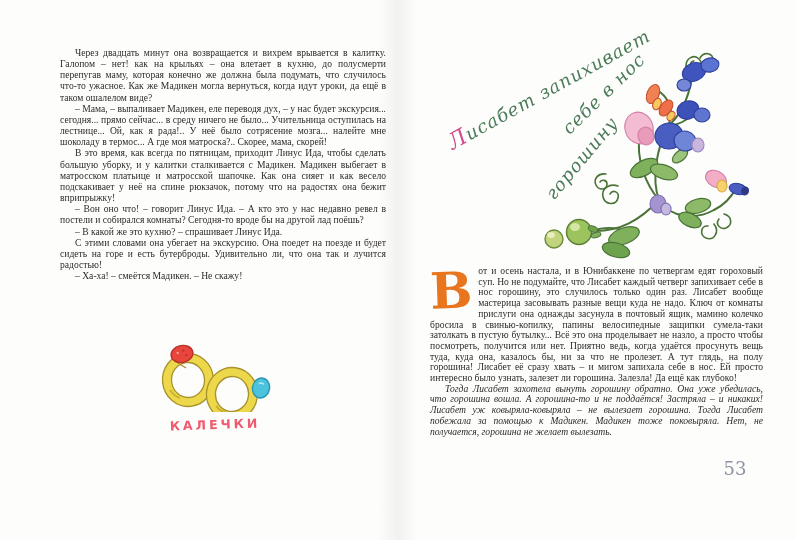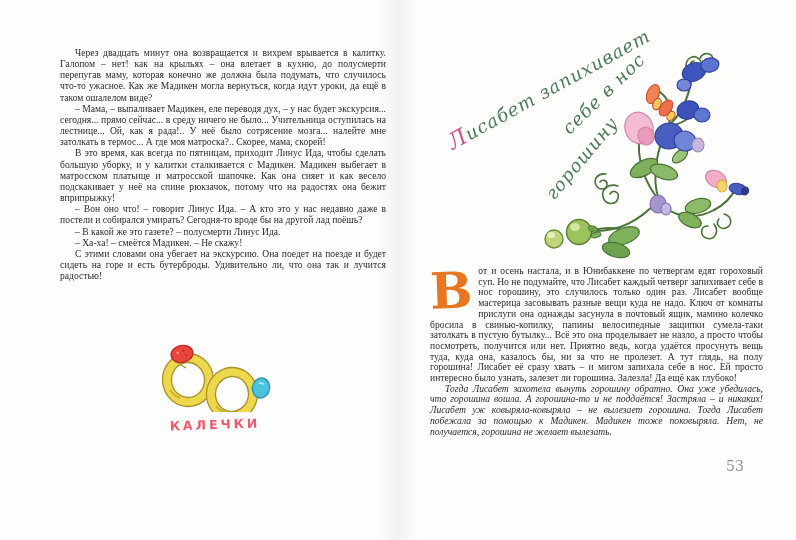--- a/index.html
+++ b/index.html
@@ -37,38 +37,38 @@
   .right-text{left:430px;top:266px;width:333px;font-size:9.6px;line-height:10.7px;}
   .right-text p{margin:0;}
   .right-text p.indent{text-indent:15px;font-style:italic;}
   .drop-cap{
     float:left;color:#e8761e;font-family:"DejaVu Serif",serif;
     font-size:50px;line-height:46px;padding:2px 6px 0 0;font-weight:bold;
     transform:rotate(-2deg);
   }
   .page-number{
     position:absolute;left:720px;top:458px;width:30px;text-align:center;
-    font-family:"DejaVu Serif",serif;font-size:14px;color:#8b93a0;
+    font-family:"DejaVu Serif",serif;font-size:18px;color:#8b93a0;
   }
 </style>
 </head>
 <body>
 
 <div class="stage">
   <div class="spine"></div>
 
   <div>
     <div class="text-col left-text">
       <p>Через двадцать минут она возвращается и вихрем врывается в калитку. Галопом – нет! как на крыльях – она влетает в кухню, до полусмерти перепугав маму, которая конечно же должна была подумать, что случилось что-то ужасное. Как же Мадикен могла вернуться, когда идут уроки, да ещё в таком ошалелом виде?</p>
-      <p>– Мама, – выпаливает Мадикен, еле переводя дух, – у нас будет экскурсия... сегодня... прямо сейчас... в среду ничего не было... Учительница оступилась на лестнице... Ой, как я рада!.. У неё было сотрясение мозга... налейте мне затолкать в термос... А где моя матроска?.. Скорее, мама, скорей!</p>
+      <p>– Мама, – выпаливает Мадикен, еле переводя дух, – у нас будет экскурсия... сегодня... прямо сейчас... в среду ничего не было... Учительница оступилась на лестнице... Ой, как я рада!.. У неё было сотрясение мозга... налейте мне шоколаду в термос... А где моя матроска?.. Скорее, мама, скорей!</p>
       <p>В это время, как всегда по пятницам, приходит Линус Ида, чтобы сделать большую уборку, и у калитки сталкивается с Мадикен. Мадикен выбегает в матросском платьице и матросской шапочке. Как она сияет и как весело подскакивает у неё на спине рюкзачок, потому что на радостях она бежит вприпрыжку!</p>
-      <p>– Вон оно что! – говорит Линус Ида. – А кто это у нас недавно даже в постели и собирался умирать? Сегодня-то вроде бы на другой лад поёшь?</p>
-      <p>– В какой же это газете? – полусмерти Линус Ида.</p>
+      <p>– Вон оно что! – говорит Линус Ида. – А кто это у нас недавно ревел в постели и собирался комнаты? Сегодня-то вроде бы на другой лад поёшь?</p>
+      <p>– В какой же это кухню? – спрашивает Линус Ида.</p>
+      <p>С этими словами она убегает на экскурсию. Она поедет на поезде и будет сидеть на горе и есть бутерброды. Удивительно ли, что она так и лучится радостью!</p>
       <p>– Ха-ха! – смеётся Мадикен. – Не скажу!</p>
-      <p>С этими словами она убегает на экскурсию. Она поедет на поезде и будет сидеть на горе и есть бутерброды. Удивительно ли, что она так и лучится радостью!</p>
     </div>
 
     <div class="rings-wrap">
       <svg width="134" height="70" viewBox="0 0 134 70">
 
         <g transform="translate(40,38)">
           <ellipse rx="21" ry="22" fill="none" stroke="#ecd84a" stroke-width="9" transform="rotate(-6)"></ellipse>
           <ellipse rx="25.5" ry="26.5" fill="none" stroke="#a8922c" stroke-width="1.3" transform="rotate(-6)"></ellipse>
           <ellipse rx="16.5" ry="17.5" fill="none" stroke="#a8922c" stroke-width="1.3" transform="rotate(-6)"></ellipse>
           <path d="M-18,10 q4,6 10,8" stroke="#c9b232" stroke-width="2" fill="none"></path>

